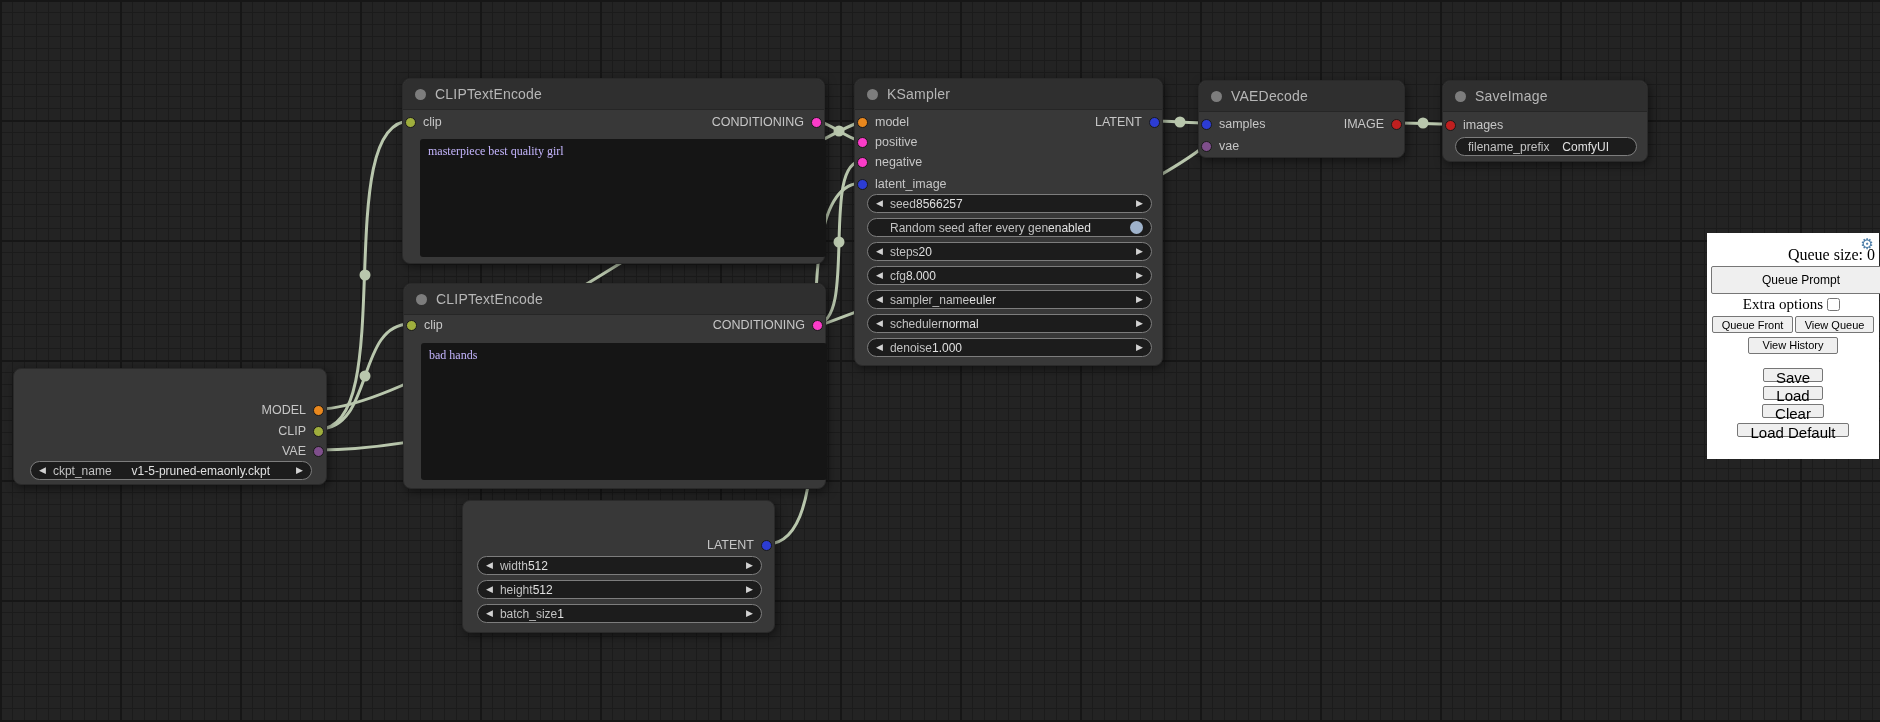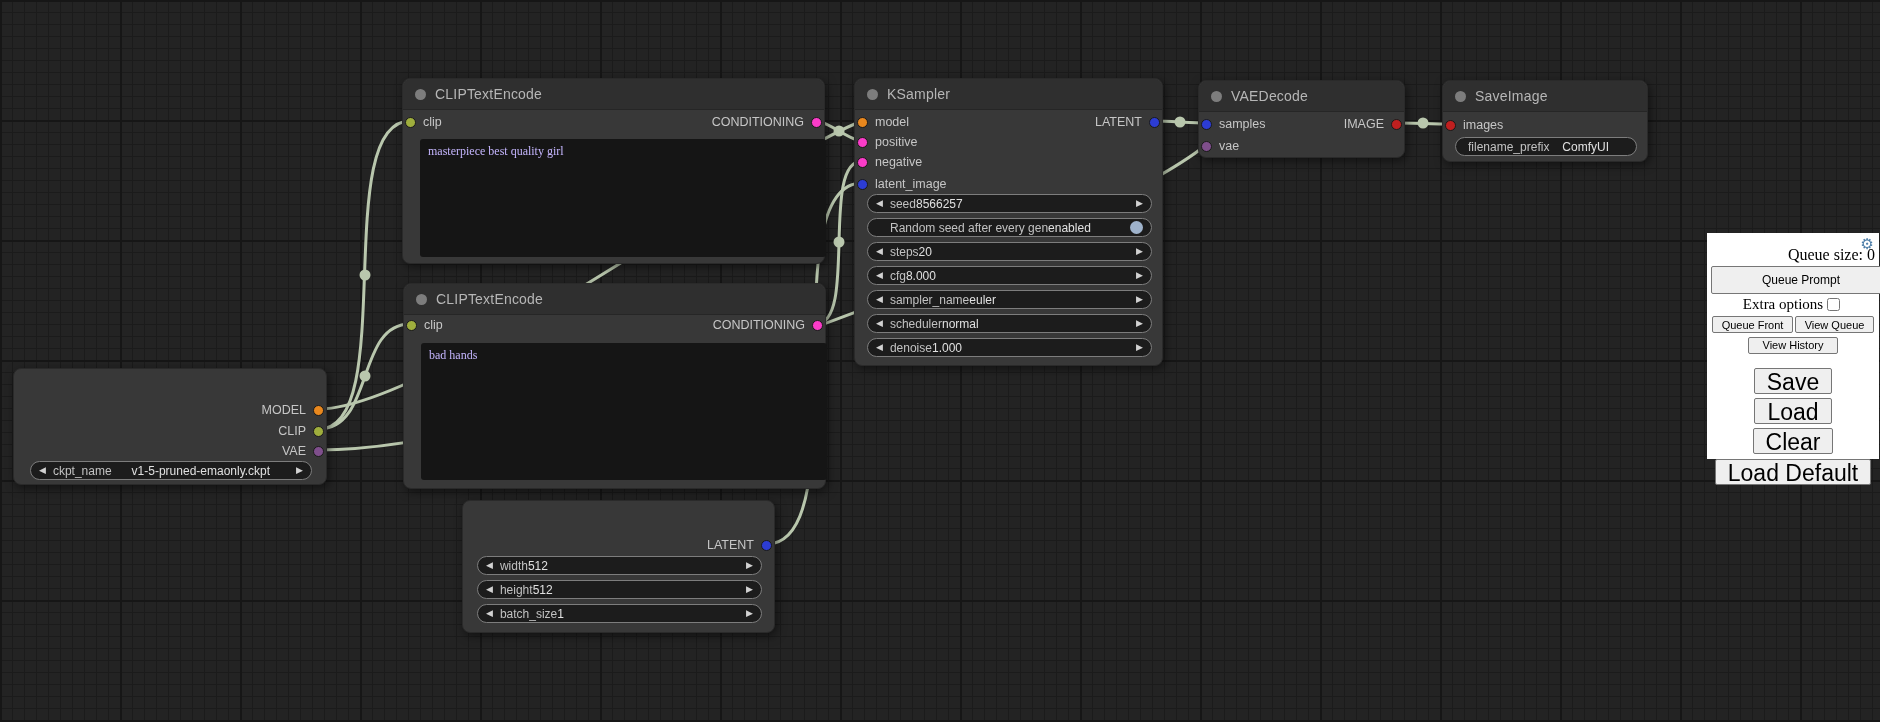--- a/index.html
+++ b/index.html
@@ -58,21 +58,21 @@
     font-family:"Liberation Sans",sans-serif;background:#efefef;border:1px solid #767676;
     border-radius:2px;color:#000;cursor:pointer;
   }
   #queue-prompt{display:block;width:180px;margin:1px auto 0;font-size:12px;height:28px;}
   .extra-row{text-align:center;font-size:15px;padding:1px 0 2px;}
   .extra-row input{vertical-align:-2px;margin-left:4px;}
   .small-row{display:flex;gap:2px;margin:0 1px;}
   .small-row button{flex:1 1 auto;font-size:11px;height:17px;padding:0;}
   .hist-row{text-align:center;margin-top:2px;}
   .hist-row button{font-size:11px;height:17px;width:90px;padding:0;}
-  .big-btn{display:block;margin:4px auto 0;font-size:23px;height:26px;padding:0 12px;}
+  .big-btn{display:block;margin:4px auto 0;font-size:15px;height:14px;padding:0 12px;}
   #load-default{margin-top:5px;}
 </style>
 </head>
 <body>
 
 <div id="canvas">
 
   <svg id="wires" width="1880" height="722">
     <g fill="none" stroke="#b9c7ad" stroke-width="3">
       <path d="M319 409 C430 409 760 160 862 121"></path>

